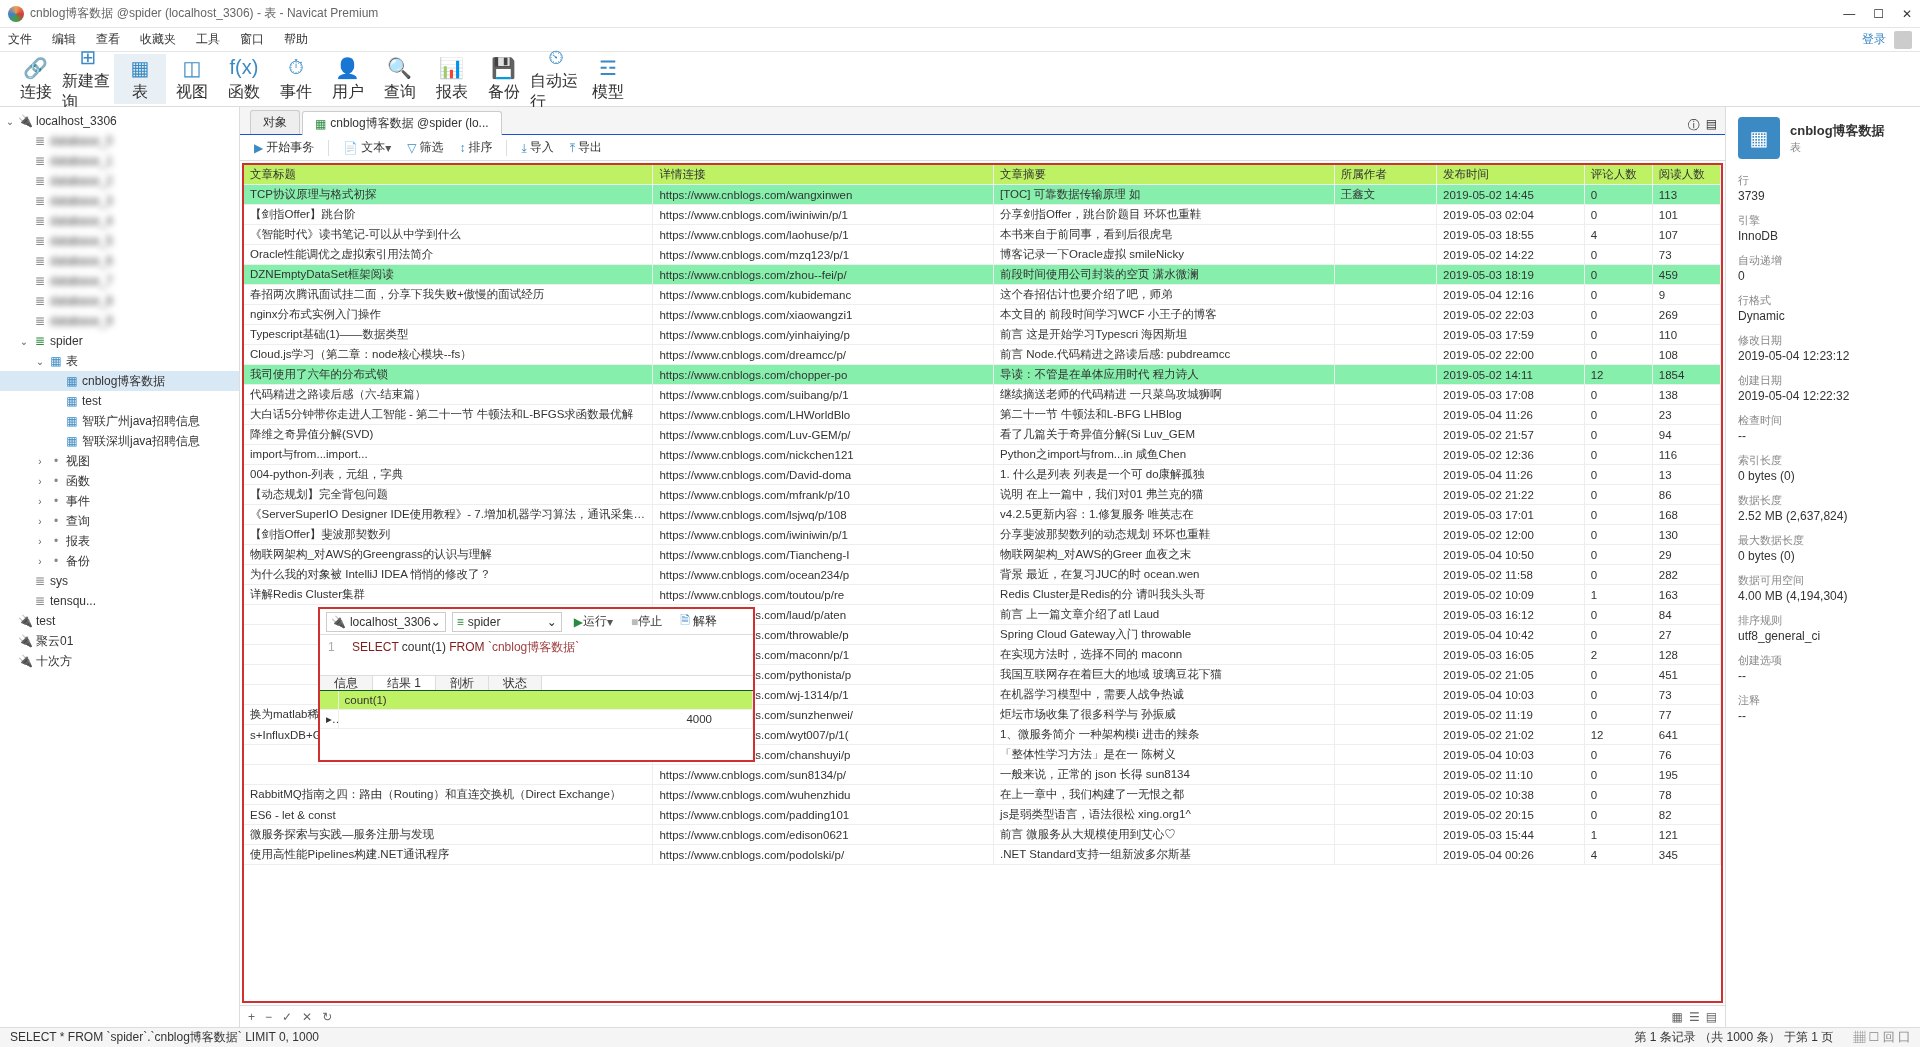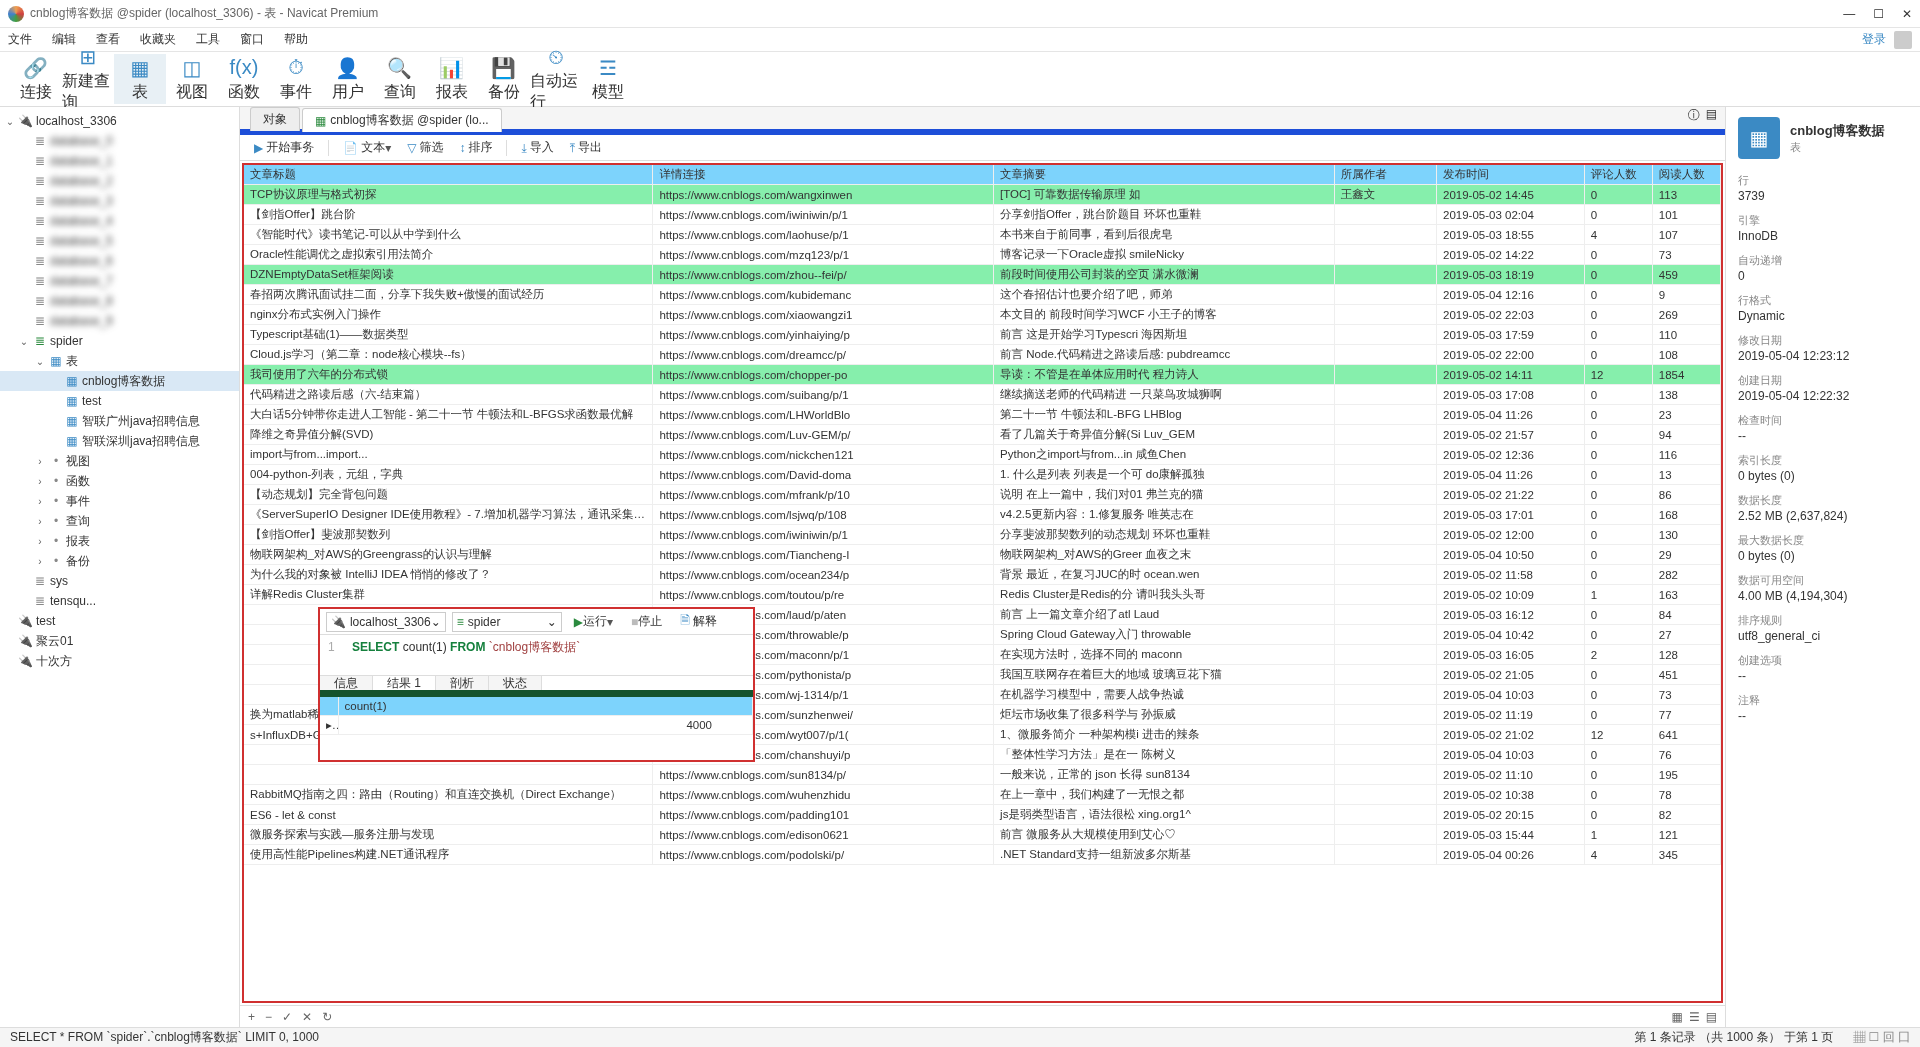--- a/index.html
+++ b/index.html
@@ -26,48 +26,48 @@
 .main{display:flex;height:calc(100vh - 28px - 24px - 55px - 20px)}
 .sidebar{width:240px;background:#fff;border-right:1px solid #ddd;overflow:auto}
 .tree{padding:4px 0}
 .node{display:flex;align-items:center;height:20px;padding-left:4px;white-space:nowrap}
 .node .tw{width:12px;text-align:center;color:#666;font-size:10px}
 .node .ni{width:16px;text-align:center;margin:0 2px}
 .node.sel{background:#d9e8f5}
 .ind1{padding-left:18px}.ind2{padding-left:34px}.ind3{padding-left:50px}
 
 .center{flex:1;display:flex;flex-direction:column;background:#fff;position:relative;min-width:0}
-.tabs{height:28px;display:flex;border-bottom:6px solid #1d4ed8;padding-left:10px;background:#f5f5f5}
+.tabs{height:28px;display:flex;align-items:flex-end;border-bottom:1px solid #1d4ed8;padding-left:10px;background:#f5f5f5}
 .tab{height:24px;padding:0 12px;display:flex;align-items:center;border:1px solid #ccc;border-bottom:none;background:#eee;margin-right:2px;border-radius:3px 3px 0 0}
 .tab.active{background:#fff;position:relative;top:1px}
 .tab .ti{margin-right:4px;color:#2b8a3e}
 .help-ic{margin-left:auto;margin-right:8px;display:flex;gap:6px;color:#3b8ac4}
 .subtb{height:26px;display:flex;align-items:center;border-bottom:1px solid #ddd;padding:0 8px;gap:4px}
 .subbtn{display:flex;align-items:center;padding:0 6px;height:20px;color:#555}
 .subbtn .si{margin-right:3px;color:#3b8ac4}
 .sep{width:1px;height:16px;background:#ddd;margin:0 4px}
 
 .gridwrap{flex:1;overflow:auto;border:2px solid #d03030;margin:2px}
 table{border-collapse:collapse;width:100%;table-layout:fixed}
 th,td{border-right:1px solid #eee;border-bottom:1px solid #eee;padding:2px 6px;height:17px;text-align:left;white-space:nowrap;overflow:hidden;text-overflow:ellipsis;font-size:11.5px}
-th{background:#7dd3fc;position:sticky;top:0;font-weight:normal;color:#333}
+th{background:#bef264;position:sticky;top:0;font-weight:normal;color:#333}
 tr.hl td{background:#86efac}
 .col1{width:360px}.col2{width:300px}.col3{width:90px}.col4{width:130px}.col5{width:60px}.col6{width:60px}
 
 .qpanel{position:absolute;left:78px;top:500px;width:437px;height:155px;background:#fff;border:2px solid #d03030;z-index:50}
 .qhdr{height:26px;display:flex;align-items:center;border-bottom:1px solid #ddd;padding:0 6px;gap:6px}
 .qsel{height:20px;border:1px solid #ccc;padding:0 4px;display:flex;align-items:center;min-width:110px}
 .qsel .qi{color:#2b8a3e;margin-right:4px}
 .qrun{color:#2b8a3e}
 .qstop{color:#bbb}
 .sql{padding:4px 8px;height:40px}
 .sql .ln{color:#aaa;margin-right:14px}
-.kw{color:#15803d;font-weight:bold}
+.kw{color:#7f1d1d;font-weight:normal}
 .str{color:#a04040}
-.qtabs{height:22px;display:flex;border-top:1px solid #ddd;border-bottom:7px solid #14532d}
+.qtabs{height:16px;display:flex;border-top:1px solid #ddd;border-bottom:1px solid #14532d}
 .qtab{padding:0 14px;display:flex;align-items:center;border-right:1px solid #ddd;background:#f5f5f5}
 .qtab.on{background:#fff}
 .qres{padding:0}
 .qres table th,.qres table td{height:18px}
 
 .rpanel{width:195px;background:#fff;border-left:1px solid #ddd;padding:10px 12px;overflow:auto}
 .rtop{display:flex;align-items:center;margin-bottom:14px}
 .rtop .ric{width:42px;height:42px;background:#3b8ac4;border-radius:4px;display:flex;align-items:center;justify-content:center;color:#fff;font-size:20px;margin-right:10px}
 .rtop .rt1{font-size:13px;font-weight:bold}
 .rtop .rt2{color:#888;font-size:11px}

